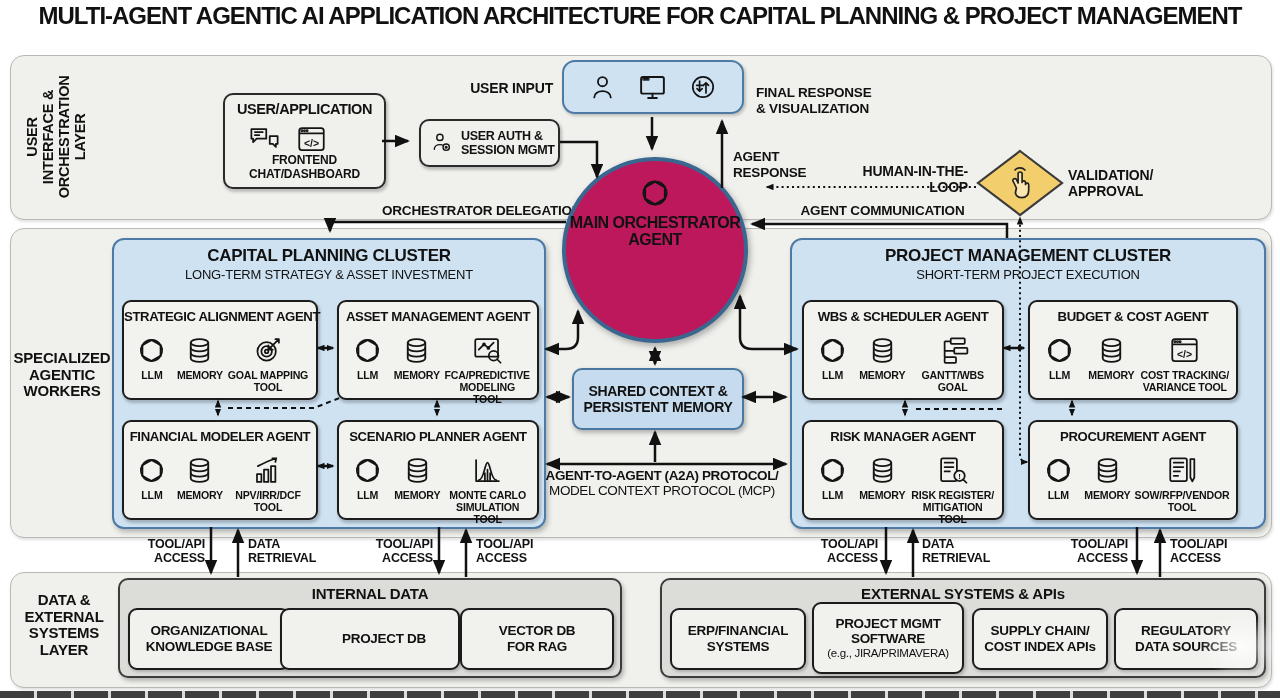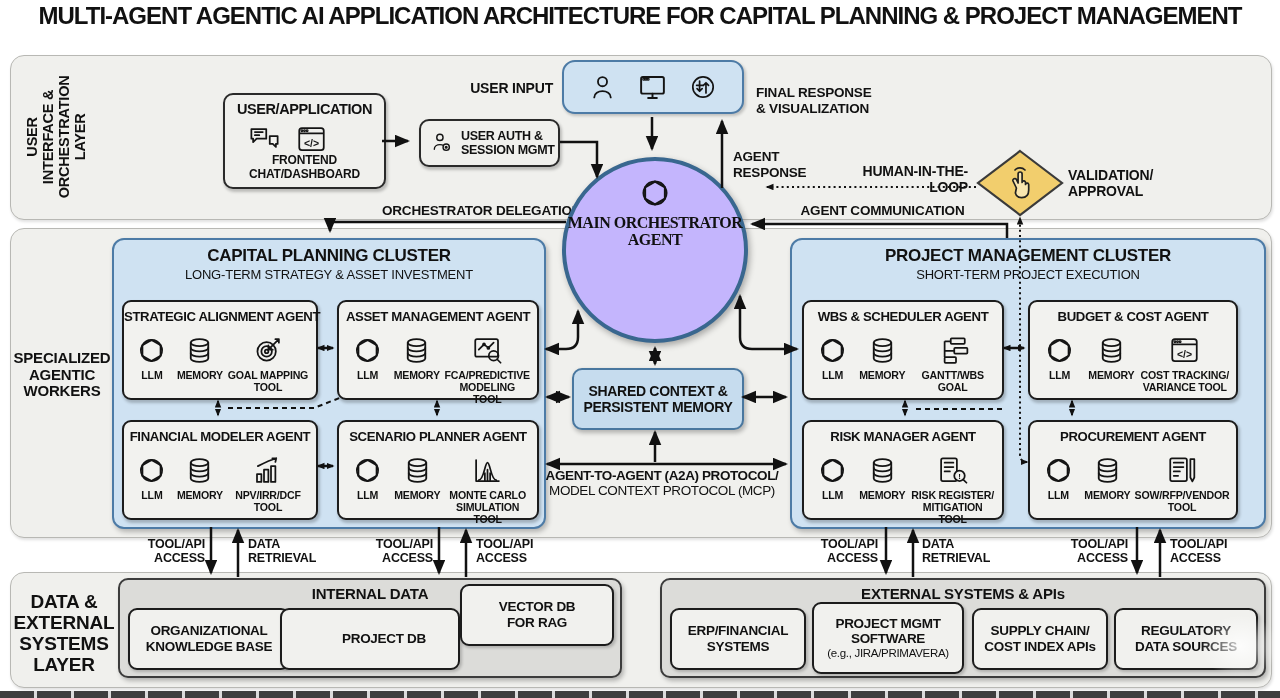--- a/index.html
+++ b/index.html
@@ -18,22 +18,22 @@
   .agent{position:absolute;background:#f2f2ef;border:2px solid #1c1c1c;border-radius:9px;box-shadow:1.5px 2.5px 3px rgba(0,0,0,.22);}
   .agent-title{text-align:center;font-weight:700;font-size:13.2px;letter-spacing:-0.4px;margin-top:7px;white-space:nowrap;}
   .agent-row{position:absolute;left:7px;right:7px;top:31px;display:flex;justify-content:space-between;}
   .agent-item{display:flex;flex-direction:column;align-items:center;width:48px;}
   .agent-item.mem{width:62px;}
   .agent-item.tool{width:94px;}
   .ic{width:35px;height:35px;flex:0 0 auto;}
   .ic-label{font-size:10.6px;font-weight:700;line-height:1.12;text-align:center;letter-spacing:-0.2px;margin-top:2px;}
   .gbox{position:absolute;background:#f0f0ed;border:2px solid #2a2a2a;border-radius:10px;box-shadow:1.5px 2.5px 3px rgba(0,0,0,.22);}
   .circle{position:absolute;left:562px;top:157px;width:186px;height:186px;border-radius:50%;
-          background:#c4b5fd;border:4px solid #39678f;box-sizing:border-box;z-index:5;
-          display:flex;flex-direction:column;align-items:center;box-shadow:2px 3px 6px rgba(0,0,0,.3);font-family:Liberation Serif, serif;}
+          background:#be185d;border:4px solid #39678f;box-sizing:border-box;z-index:5;
+          display:flex;flex-direction:column;align-items:center;box-shadow:2px 3px 6px rgba(0,0,0,.3);}
   .c-title{font-size:16px;font-weight:700;line-height:1.08;text-align:center;letter-spacing:-0.5px;margin-top:2px;}
   .c-sub{font-size:12px;font-weight:500;line-height:1.16;text-align:center;letter-spacing:-0.2px;margin-top:3px;}
   .shared{position:absolute;left:572px;top:368px;width:168px;height:58px;background:#c6dcee;border:2.5px solid #49779f;
           border-radius:10px;display:flex;align-items:center;justify-content:center;text-align:center;
           font-weight:700;font-size:14px;letter-spacing:-0.3px;z-index:4;box-shadow:1.5px 2.5px 4px rgba(0,0,0,.25);}
   .outer3{position:absolute;background:#dcdcd9;border:2px solid #3c3c3c;border-radius:10px;box-shadow:2px 3px 4px rgba(0,0,0,.25);}
   .outer3-title{text-align:center;font-weight:700;font-size:15px;margin-top:5px;letter-spacing:-0.2px;}
   .dbox{position:absolute;background:#f1f1ee;border:2px solid #1c1c1c;border-radius:9px;display:flex;flex-direction:column;
         align-items:center;justify-content:center;text-align:center;font-weight:700;font-size:13.5px;line-height:1.15;
         letter-spacing:-0.3px;box-shadow:1.5px 2px 3px rgba(0,0,0,.2);}
@@ -443,32 +443,32 @@
   <div class="hlabel" style="left:798px;top:537px;width:80px;text-align:right;font-size:12.5px;" data-bind="flow.4">TOOL/API
 ACCESS</div>
   <div class="hlabel" style="left:922px;top:537px;width:90px;font-size:12.5px;" data-bind="flow.5">DATA
 RETRIEVAL</div>
   <div class="hlabel" style="left:1048px;top:537px;width:80px;text-align:right;font-size:12.5px;" data-bind="flow.6">TOOL/API
 ACCESS</div>
   <div class="hlabel" style="left:1170px;top:537px;width:80px;font-size:12.5px;" data-bind="flow.7">TOOL/API
 ACCESS</div>
 
   <div class="layer" style="left:10px;top:572px;width:1260px;height:114px;"></div>
-  <div class="vlabel" style="left:12px;top:592px;width:104px;font-size:19px;" data-bind="layer_data.label">DATA &amp;
+  <div class="vlabel" style="left:12px;top:592px;width:104px;font-size:15px;" data-bind="layer_data.label">DATA &amp;
 EXTERNAL
 SYSTEMS
 LAYER</div>
 
   <div class="outer3" style="left:118px;top:578px;width:500px;height:96px;">
     <div class="outer3-title" data-bind="layer_data.internal.title">INTERNAL DATA</div>
   </div>
   <div class="dbox" style="left:128px;top:608px;width:158px;height:58px;" data-bind="layer_data.internal.boxes.0">ORGANIZATIONAL
 KNOWLEDGE BASE</div>
   <div class="dbox" style="left:280px;top:608px;width:148px;height:58px;padding-left:28px;" data-bind="layer_data.internal.boxes.1">PROJECT DB</div>
-  <div class="dbox" style="left:460px;top:584px;width:150px;height:58px;" data-bind="layer_data.internal.boxes.2">VECTOR DB
+  <div class="dbox" style="left:460px;top:608px;width:150px;height:58px;" data-bind="layer_data.internal.boxes.2">VECTOR DB
 FOR RAG</div>
 
   <div class="outer3" style="left:660px;top:578px;width:602px;height:96px;">
     <div class="outer3-title" data-bind="layer_data.external.title">EXTERNAL SYSTEMS &amp; APIs</div>
   </div>
   <div class="dbox" style="left:670px;top:608px;width:132px;height:58px;" data-bind="layer_data.external.boxes.0">ERP/FINANCIAL
 SYSTEMS</div>
   <div class="dbox" style="left:812px;top:602px;width:148px;height:68px;">
     <div data-bind="layer_data.external.boxes.1">PROJECT MGMT
 SOFTWARE</div>

